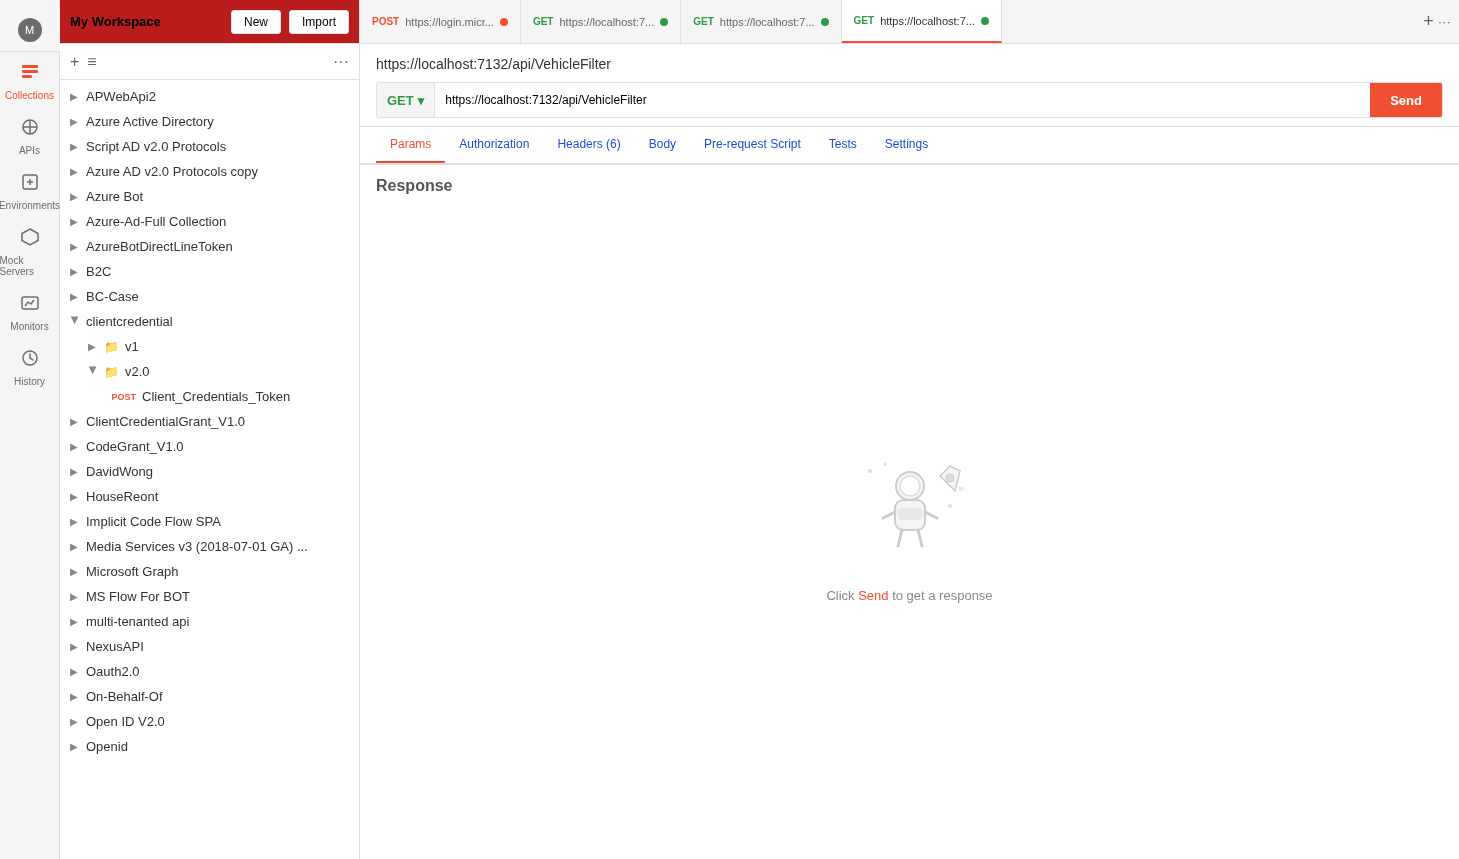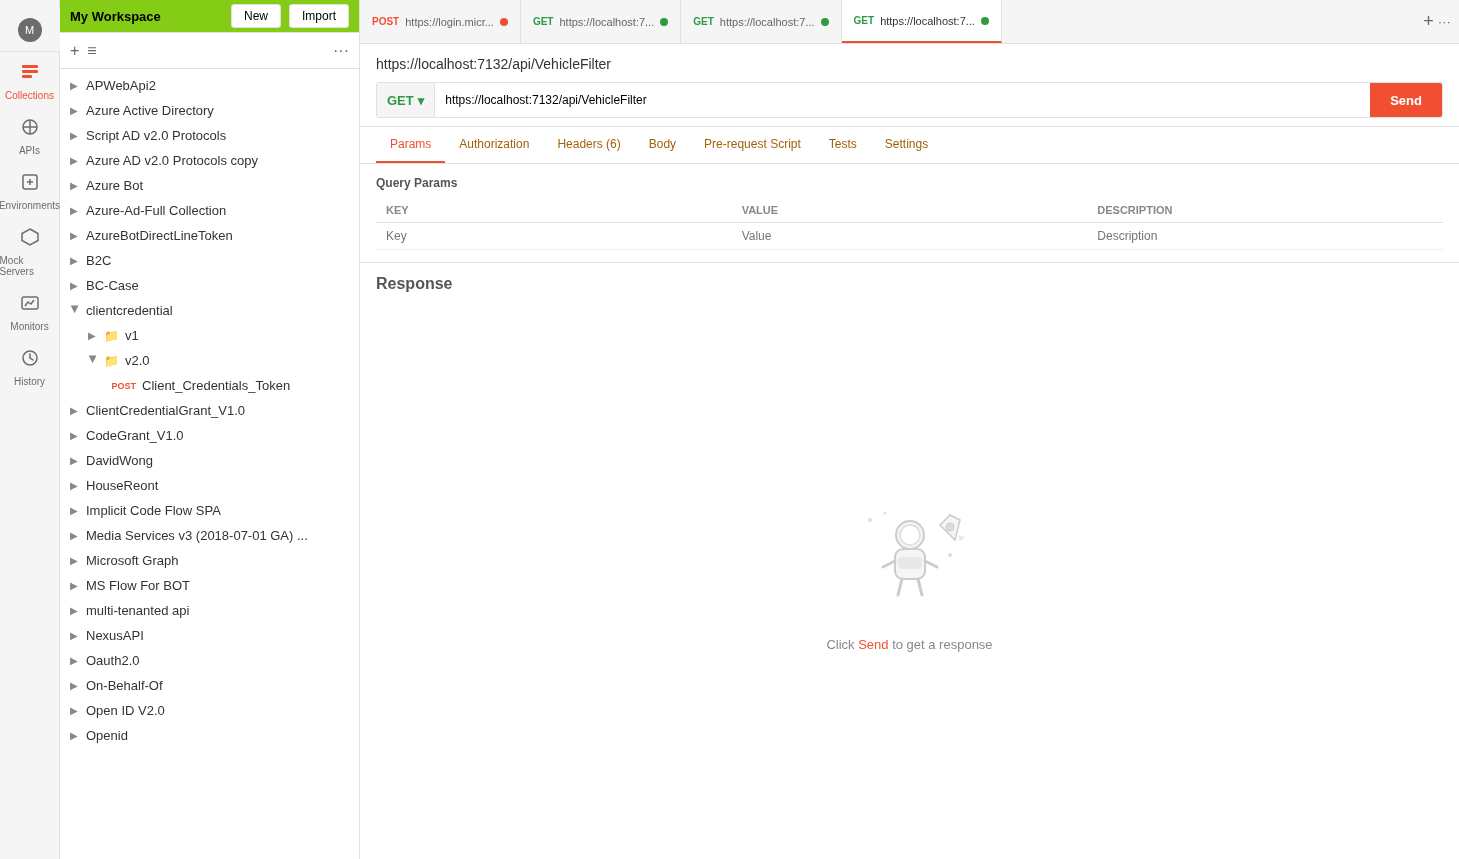--- a/index.html
+++ b/index.html
@@ -49,27 +49,27 @@
 
     
     .collections-panel {
       width: 300px;
       border-right: 1px solid #e0e0e0;
       display: flex;
       flex-direction: column;
       overflow: hidden;
     }
     .panel-header {
-      height: 33px;
+      height: 44px;
       display: flex;
       align-items: center;
       padding: 0 10px;
       border-bottom: 1px solid #e0e0e0;
       gap: 8px;
-      background: #84cc16;
+      background: #b91c1c;
     }
     .workspace-name {
       font-size: 13px;
       font-weight: 600;
       flex: 1;
     }
     .btn-new {
       padding: 4px 12px;
       border: 1px solid #e0e0e0;
       background: #fff;
@@ -245,21 +245,21 @@
     .req-tabs {
       display: flex;
       gap: 0;
       padding: 0 16px;
       border-bottom: 1px solid #e0e0e0;
     }
     .req-tab {
       padding: 10px 14px;
       cursor: pointer;
       font-size: 12px;
-      color: #a16207;
+      color: #1d4ed8;
       border-bottom: 2px solid transparent;
     }
     .req-tab.active {
       color: #f05031;
       border-bottom: 2px solid #f05031;
     }
 
     
     .params-area {
       padding: 12px 16px;
@@ -603,39 +603,20 @@
       <span>Pre-request Script</span>
     </div>
     <div class="req-tab">
       <span>Tests</span>
     </div>
     <div class="req-tab">
       <span>Settings</span>
     </div>
   </div>
 
-  <div class="params-area">
-    <div class="params-title">Query Params</div>
-    <table class="params-table">
-      <thead>
-        <tr>
-          <th>KEY</th>
-          <th>VALUE</th>
-          <th>DESCRIPTION</th>
-        </tr>
-      </thead>
-      <tbody>
-        <tr>
-          <td><input type="text" placeholder="Key" style=""></td>
-          <td><input type="text" placeholder="Value" style=""></td>
-          <td><input type="text" placeholder="Description" style=""></td>
-        </tr>
-      </tbody>
-    </table>
-  </div>
 
   <div style="padding: 12px 16px 4px; border-top: 1px solid #e0e0e0;">
     <span class="response-title">Response</span>
   </div>
   <div class="response-empty">
     <svg class="astronaut-illustration" viewBox="0 0 120 120" fill="none" xmlns="http://www.w3.org/2000/svg">
 
       <circle cx="60" cy="30" r="14" stroke="#ccc" stroke-width="2" fill="#f5f5f5"></circle>
       <circle cx="60" cy="30" r="10" stroke="#ddd" stroke-width="1.5" fill="white"></circle>
       <rect x="45" y="44" width="30" height="30" rx="8" stroke="#ccc" stroke-width="2" fill="#f5f5f5"></rect>

